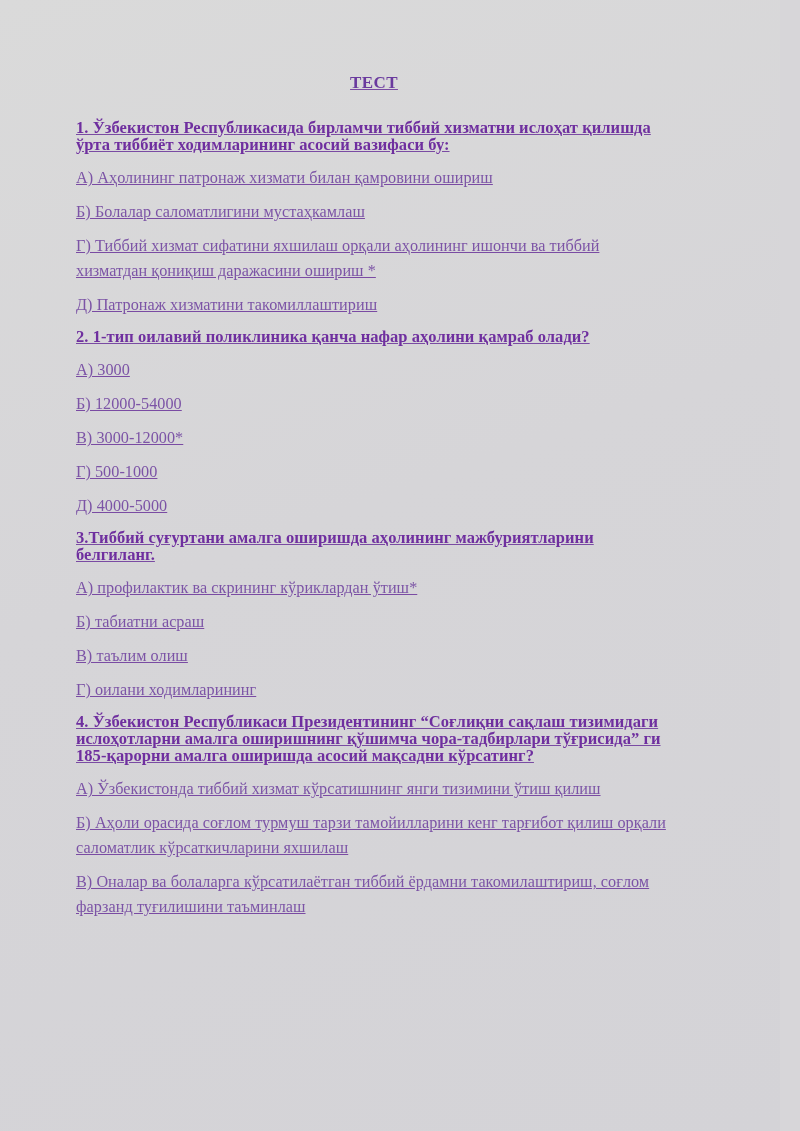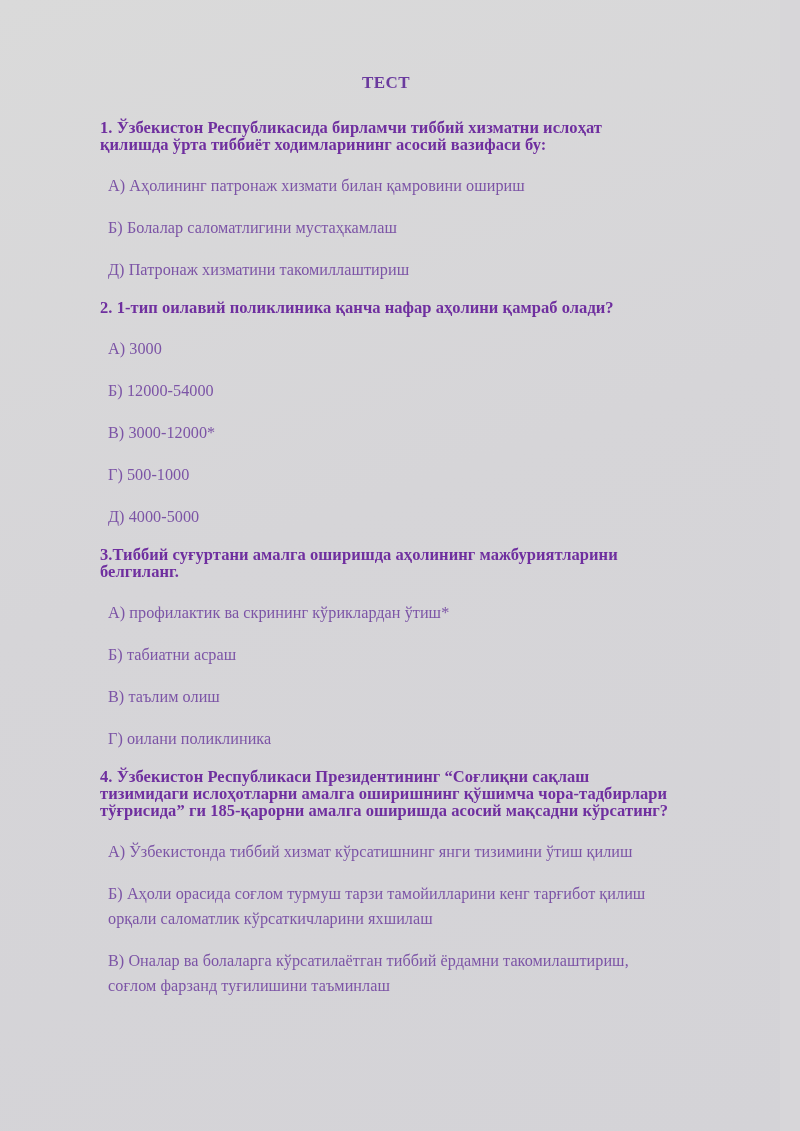--- a/index.html
+++ b/index.html
@@ -13,21 +13,22 @@
     font-family: "Liberation Serif", "DejaVu Serif", serif;
     color: #7a4ba3;
     overflow: hidden;
   }
   #page {
     position: relative;
     width: 780px;
     height: 1131px;
     background: linear-gradient(160deg, #dadada 0%, #d6d5d8 45%, #d4d3d7 100%);
     box-sizing: border-box;
-    padding: 0 108px 0 100px;
+    padding: 0 108px 0 76px;
+    text-decoration: underline;
   }
   .doc-title {
     text-align: center;
     font-weight: bold;
     font-size: 17px;
     letter-spacing: 0.4px;
     color: #6a3a9e;
     padding-top: 72px;
     margin: 0 0 18px 0;
     line-height: 1.25;
@@ -42,58 +43,59 @@
     text-align: left;
     letter-spacing: 0.05px;
   }
   .q-block {
     margin-bottom: 2px;
   }
   .option {
     font-size: 16.2px;
     line-height: 25px;
     color: #7c54a6;
-    margin: 8px;
+    margin: 0;
     padding: 9px 0 0 0;
     text-align: left;
     letter-spacing: 0.05px;
   }
   .option:first-of-type {
     padding-top: 10px;
   }
 </style>
 </head>
 <body>
 
 <div id="page">
 
   <h1 class="doc-title">ТЕСТ</h1>
 
   <div class="q-block">
     <p class="question">1. Ўзбекистон Республикасида бирламчи тиббий хизматни ислоҳат қилишда ўрта тиббиёт ходимларининг асосий вазифаси бу:</p>
     <p class="option">А) Аҳолининг патронаж  хизмати билан қамровини ошириш</p>
     <p class="option">Б) Болалар саломатлигини мустаҳкамлаш</p>
+    <p class="option">Г) Тиббий хизмат сифатини яхшилаш  орқали аҳолининг ишончи ва тиббий хизматдан қониқиш даражасини ошириш *</p>
     <p class="option">Д) Патронаж хизматини такомиллаштириш</p>
   </div>
 
   <div class="q-block">
     <p class="question">2. 1-тип оилавий поликлиника қанча нафар аҳолини қамраб олади?</p>
     <p class="option">А) 3000</p>
     <p class="option">Б) 12000-54000</p>
     <p class="option">В) 3000-12000*</p>
     <p class="option">Г) 500-1000</p>
     <p class="option">Д) 4000-5000</p>
   </div>
 
   <div class="q-block">
     <p class="question">3.Тиббий суғуртани амалга оширишда аҳолининг мажбуриятларини белгиланг.</p>
     <p class="option">А) профилактик ва скрининг кўриклардан ўтиш*</p>
     <p class="option">Б) табиатни асраш</p>
     <p class="option">В) таълим олиш</p>
-    <p class="option">Г) оилани поликлиника</p>
+    <p class="option">Г) оилани ходимларининг</p>
   </div>
 
   <div class="q-block">
     <p class="question">4. Ўзбекистон Республикаси Президентининг “Соғлиқни сақлаш тизимидаги ислоҳотларни амалга оширишнинг қўшимча чора-тадбирлари тўғрисида” ги 185-қарорни амалга оширишда асосий мақсадни кўрсатинг?</p>
     <p class="option">А) Ўзбекистонда тиббий хизмат кўрсатишнинг янги тизимини ўтиш қилиш</p>
     <p class="option">Б) Аҳоли орасида соғлом турмуш тарзи тамойилларини кенг тарғибот қилиш орқали саломатлик кўрсаткичларини яхшилаш</p>
     <p class="option">В) Оналар ва болаларга кўрсатилаётган  тиббий ёрдамни такомилаштириш, соғлом фарзанд туғилишини таъминлаш</p>
   </div>
 
 </div>

